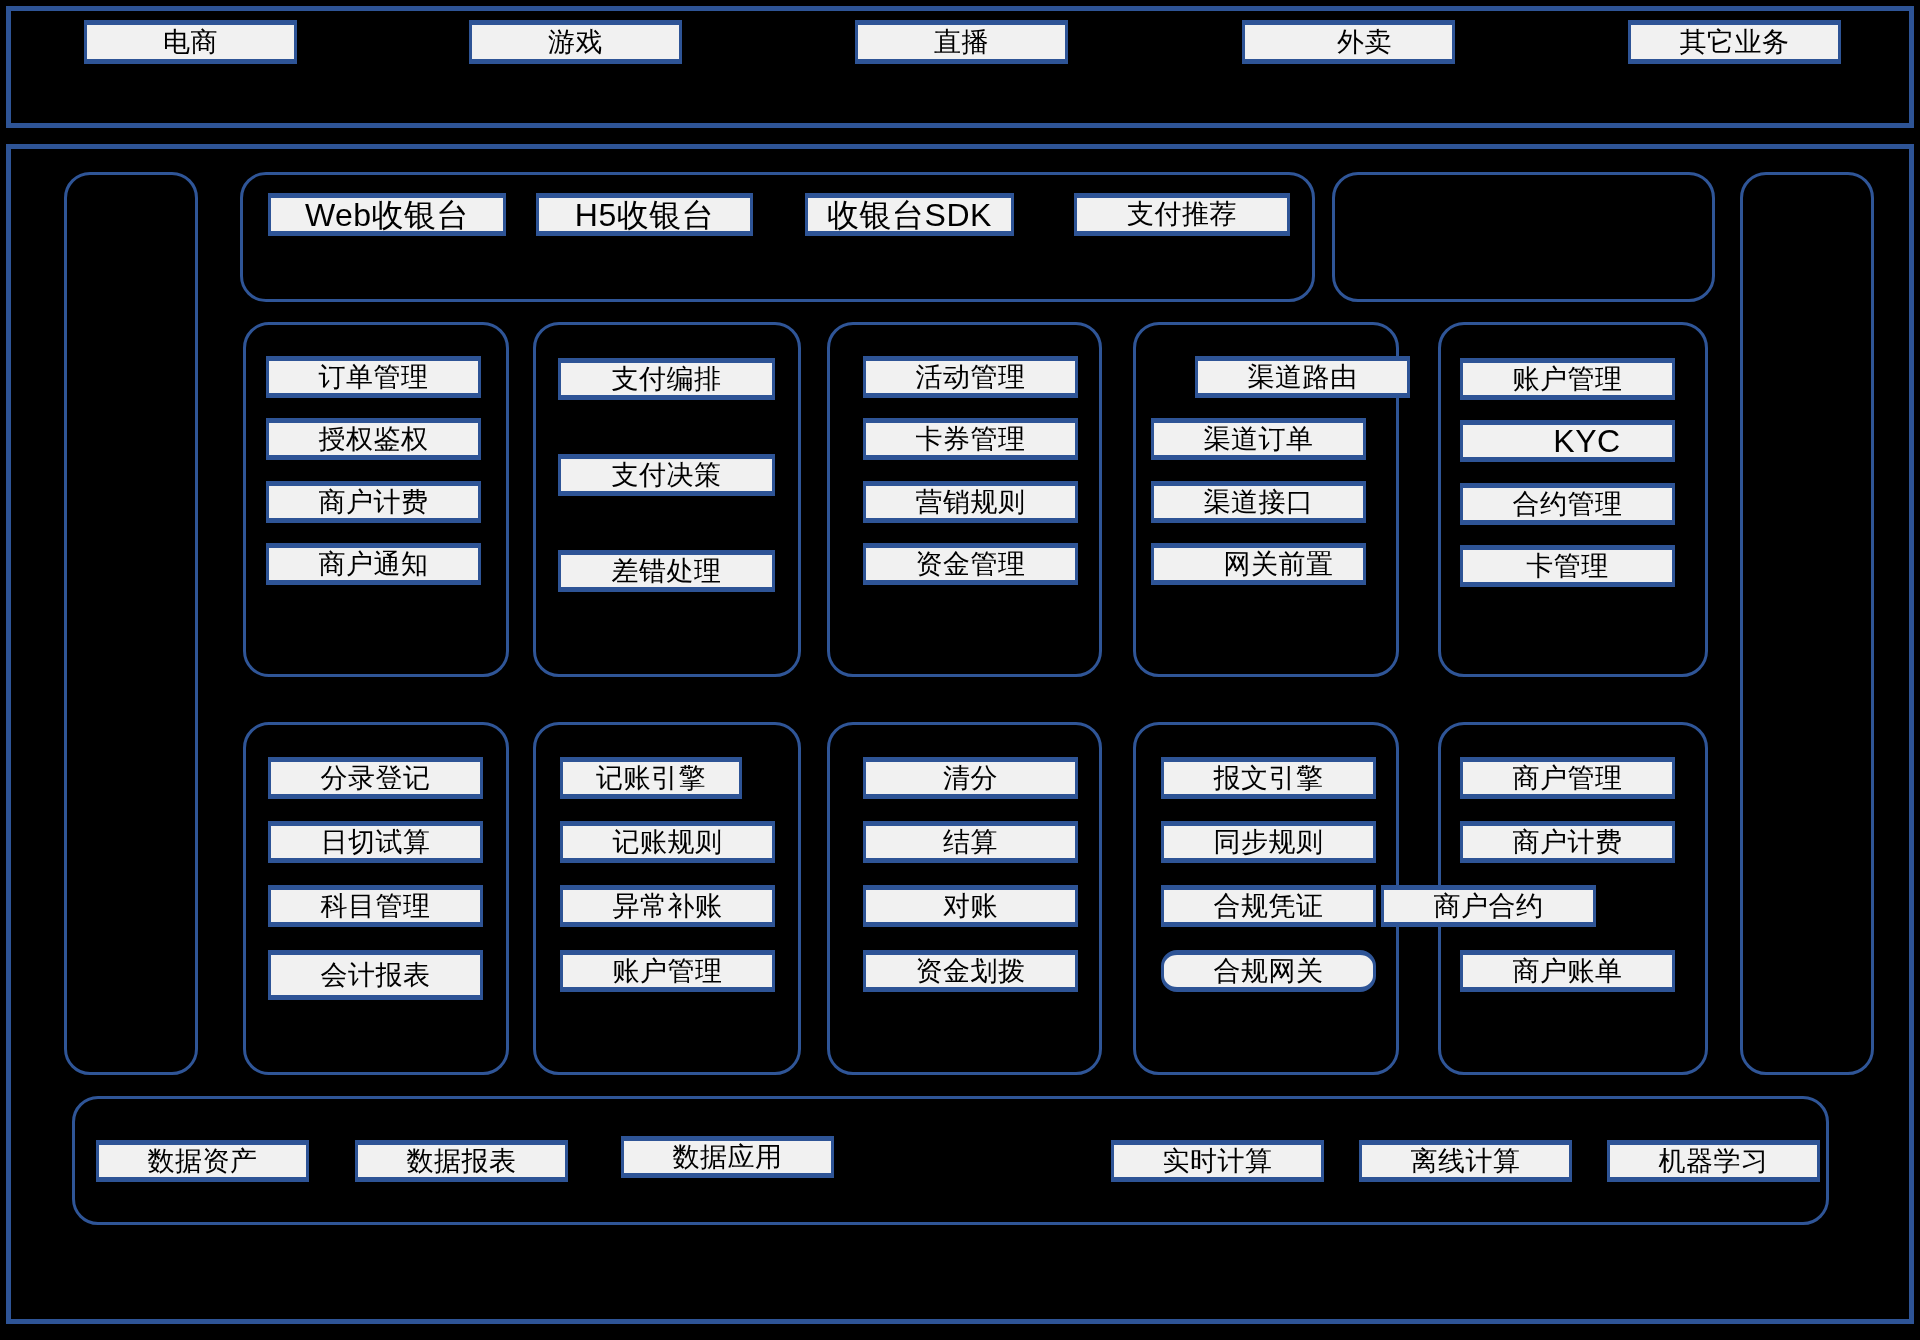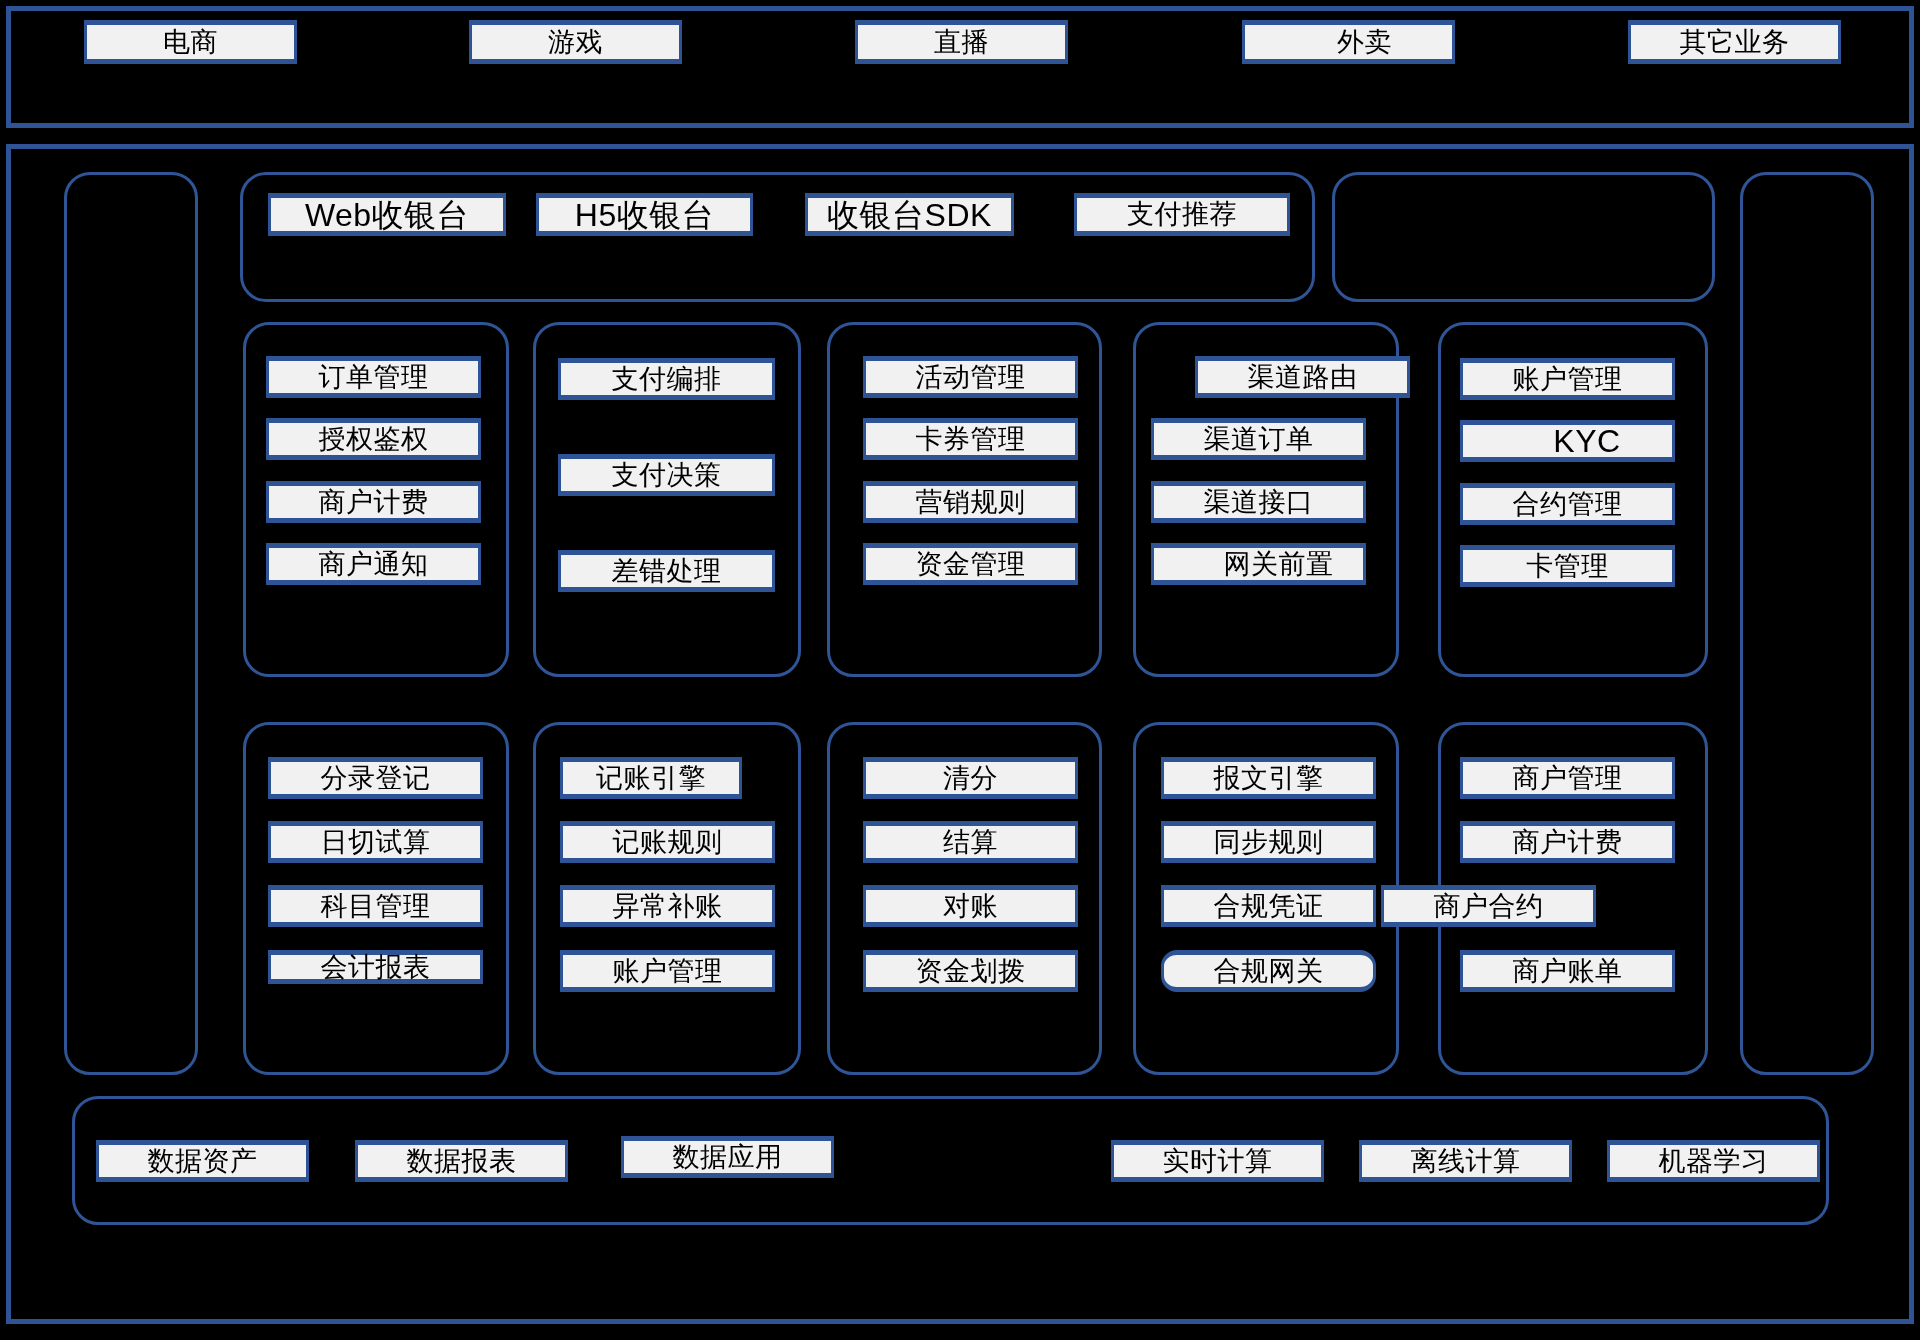--- a/index.html
+++ b/index.html
@@ -178,21 +178,21 @@
   <div class="shell" style="left:243px; top:722px; width:266px; height:353px;"></div>
   <div class="chip" style="left:268px; top:757px; width:215px; height:42px;">
     <span>分录登记</span>
   </div>
   <div class="chip" style="left:268px; top:821px; width:215px; height:42px;">
     <span>日切试算</span>
   </div>
   <div class="chip" style="left:268px; top:885px; width:215px; height:42px;">
     <span>科目管理</span>
   </div>
-  <div class="chip" style="left:268px; top:950px; width:215px; height:34px;">
+  <div class="chip" style="left:268px; top:950px; width:215px; height:50px;">
     <span>会计报表</span>
   </div>
 
   <div class="shell" style="left:533px; top:722px; width:268px; height:353px;"></div>
   <div class="chip" style="left:560px; top:757px; width:182px; height:42px;">
     <span>记账引擎</span>
   </div>
   <div class="chip" style="left:560px; top:821px; width:215px; height:42px;">
     <span>记账规则</span>
   </div>

